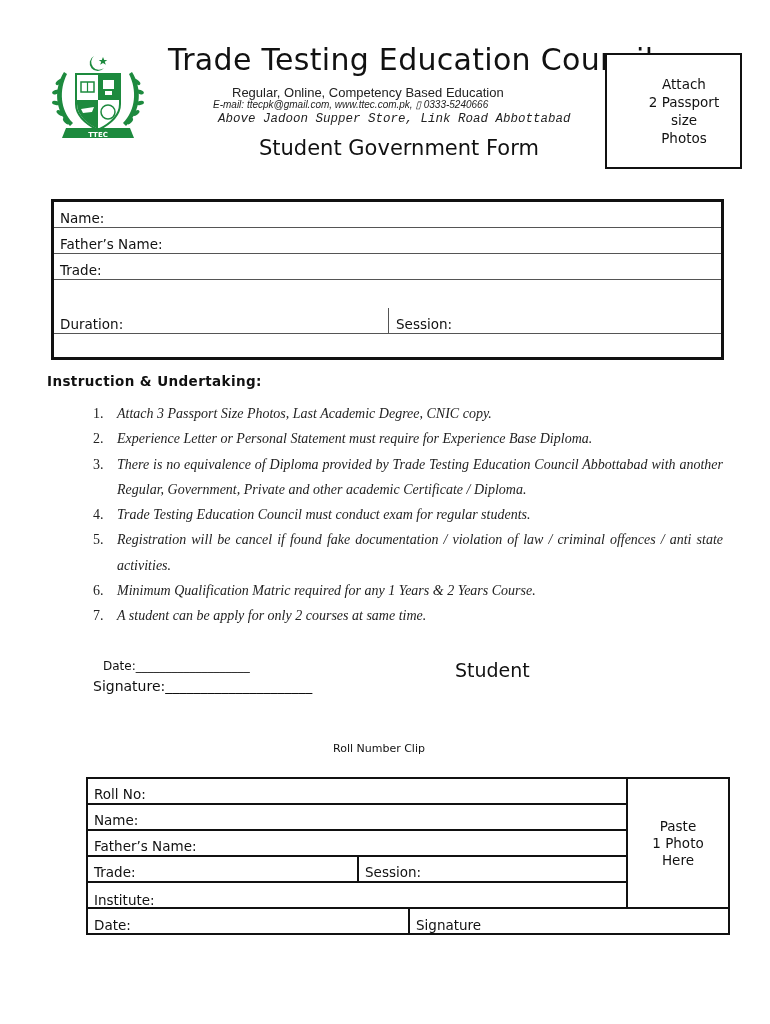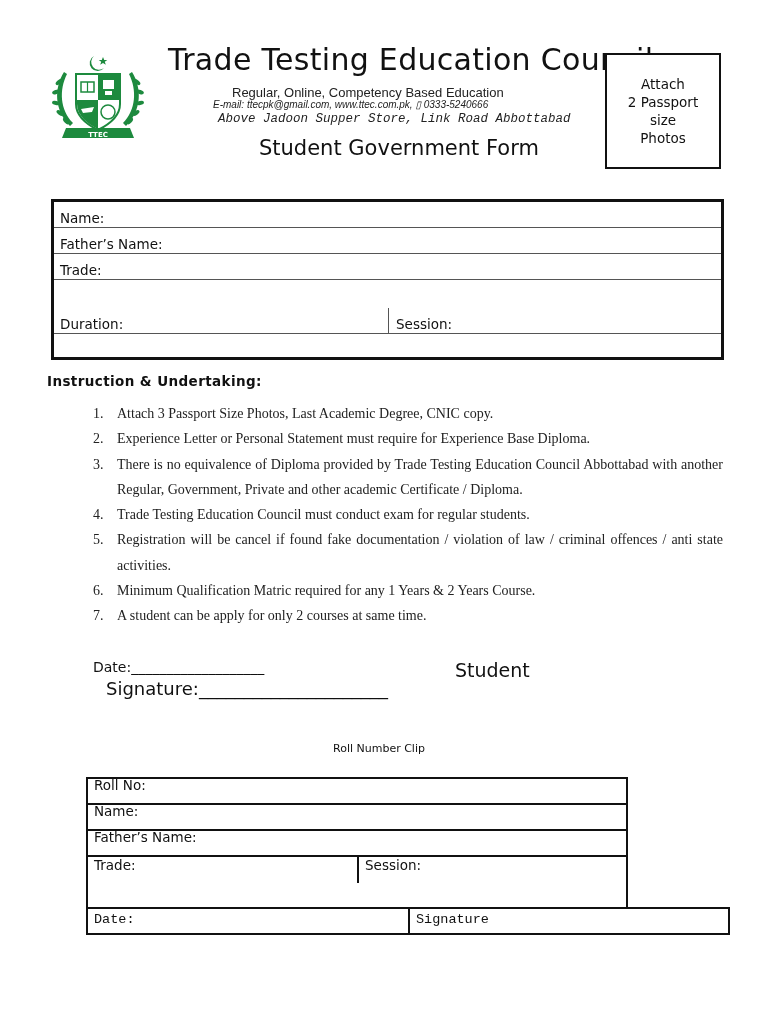--- a/index.html
+++ b/index.html
@@ -8,51 +8,51 @@
 
   
   .logo { left: 50px; top: 52px; width: 96px; height: 92px; }
 
   .title { left: 168px; top: 42px; font-size: 30px; letter-spacing: 0.3px; white-space: nowrap; color: #111; }
   .tagline { left: 232px; top: 85px; font-family: "Liberation Sans", sans-serif; font-size: 13px; color: #222; }
   .contact { left: 213px; top: 99px; font-family: "Liberation Sans", sans-serif; font-size: 10px; font-style: italic; color: #222; }
   .address { left: 218px; top: 112px; font-family: Liberation Mono, monospace; font-size: 12.5px; font-style: italic; color: #222; }
   .form-title { left: 259px; top: 136px; font-size: 21px; color: #111; }
 
-  .photo-box { left: 605px; top: 53px; width: 112px; height: 112px; border: 2px solid #111; background: #fff; display: flex; align-items: center; justify-content: center; text-align: center; font-size: 13.5px; line-height: 18px; }
+  .photo-box { left: 605px; top: 53px; width: 112px; height: 112px; border: 2px solid #111; background: #fff; display: flex; align-items: center; justify-content: center; text-align: center; font-size: 13.5px; line-height: 18px; padding-left: 21px; }
   .photo-box span { white-space: pre-line; }
 
   
   .main-table { left: 51px; top: 199px; width: 667px; height: 155px; border: 3px solid #111; }
   .row { position: absolute; left: 0; width: 100%; border-bottom: 1.5px solid #555; box-sizing: border-box; font-size: 13.5px; }
   .row .lbl { position: absolute; left: 6px; bottom: 1px; white-space: nowrap; }
   .vdiv { position: absolute; top: 0; bottom: 0; border-left: 1.5px solid #555; }
 
   .instr-head { left: 47px; top: 373px; font-size: 13.5px; font-weight: bold; letter-spacing: 0.4px; }
   .instr { left: 93px; top: 401px; width: 630px; font-family: "Liberation Serif", serif; font-size: 14px; color: #222; }
   .instr .item { display: flex; line-height: 25.3px; }
   .instr .num { width: 24px; flex-shrink: 0; }
-  .instr .txt { flex: 1; text-align: justify; }
+  .instr .txt { flex: 1; text-align: justify; font-style: italic; }
 
-  .date-line { left: 93px; top: 659px; font-size: 14px; }
+  .date-line { left: 103px; top: 659px; font-size: 12px; }
   .student-label { left: 455px; top: 659px; font-size: 19px; text-align: center; }
-  .sig-line { left: 106px; top: 678px; font-size: 18px; }
+  .sig-line { left: 93px; top: 678px; font-size: 14px; }
 
   .clip-title { left: 333px; top: 742px; font-size: 11px; }
 
   
   .clip { left: 86px; top: 777px; width: 644px; height: 158px; }
   .clip-left { position: absolute; left: 0; top: 0; width: 542px; height: 132px; border: 2.5px solid #111; box-sizing: border-box; }
   .clip-row { position: absolute; left: 0; width: 100%; border-bottom: 2.5px solid #111; box-sizing: border-box; font-size: 13.5px; }
   .clip-row:last-child { border-bottom: none; }
-  .clip-row .lbl { position: absolute; left: 6px; bottom: 10px; white-space: nowrap; text-align: center; }
+  .clip-row .lbl { position: absolute; left: 6px; bottom: 1px; white-space: nowrap; text-align: center; }
   .clip-photo { position: absolute; left: 540px; top: 0; width: 104px; height: 132px; border: 2.5px solid #111; box-sizing: border-box; display: flex; align-items: center; justify-content: center; text-align: center; font-size: 13.5px; line-height: 17px; }
   .clip-photo span { white-space: pre-line; }
   .clip-bottom { position: absolute; left: 0; top: 130px; width: 644px; height: 28px; border: 2.5px solid #111; box-sizing: border-box; font-size: 13.5px; }
-  .clip-bottom .lbl { position: absolute; bottom: 6px; white-space: nowrap; font-family: Liberation Mono, monospace; }
+  .clip-bottom .lbl { position: absolute; bottom: 0px; white-space: nowrap; }
 </style>
 </head>
 <body>
 
 <div class="abs logo">
   <svg width="96" height="92" viewBox="0 0 96 92">
 
     <g fill="#1d8a3e">
       <path d="M14 20 C4 36 4 58 20 74 L23 71 C10 58 9 38 17 22 Z"></path>
       <ellipse cx="9" cy="30" rx="4" ry="2" transform="rotate(-40 9 30)"></ellipse>
@@ -164,19 +164,27 @@
       <span class="lbl">Name:</span>
     </div>
     <div class="clip-row" style="top:52px;height:26px;">
       <span class="lbl">Father’s Name:</span>
     </div>
     <div class="clip-row" style="top:78px;height:26px;">
       <span class="lbl">Trade:</span>
       <div class="vdiv" style="left:269px;border-left:2.5px solid #111;"></div>
       <span class="lbl" style="left:277px;">Session:</span>
     </div>
+    <div class="clip-row" style="top:104px;height:26px;">
+      <span class="lbl">Institute:</span>
+    </div>
+  </div>
+  <div class="clip-photo">
+    <span>Paste
+1 Photo
+Here</span>
   </div>
   <div class="clip-bottom">
     <span class="lbl" style="left:6px;">Date:</span>
     <div class="vdiv" style="left:320px;border-left:2.5px solid #111;"></div>
     <span class="lbl" style="left:328px;">Signature</span>
   </div>
 </div>
 
 </body></html>

